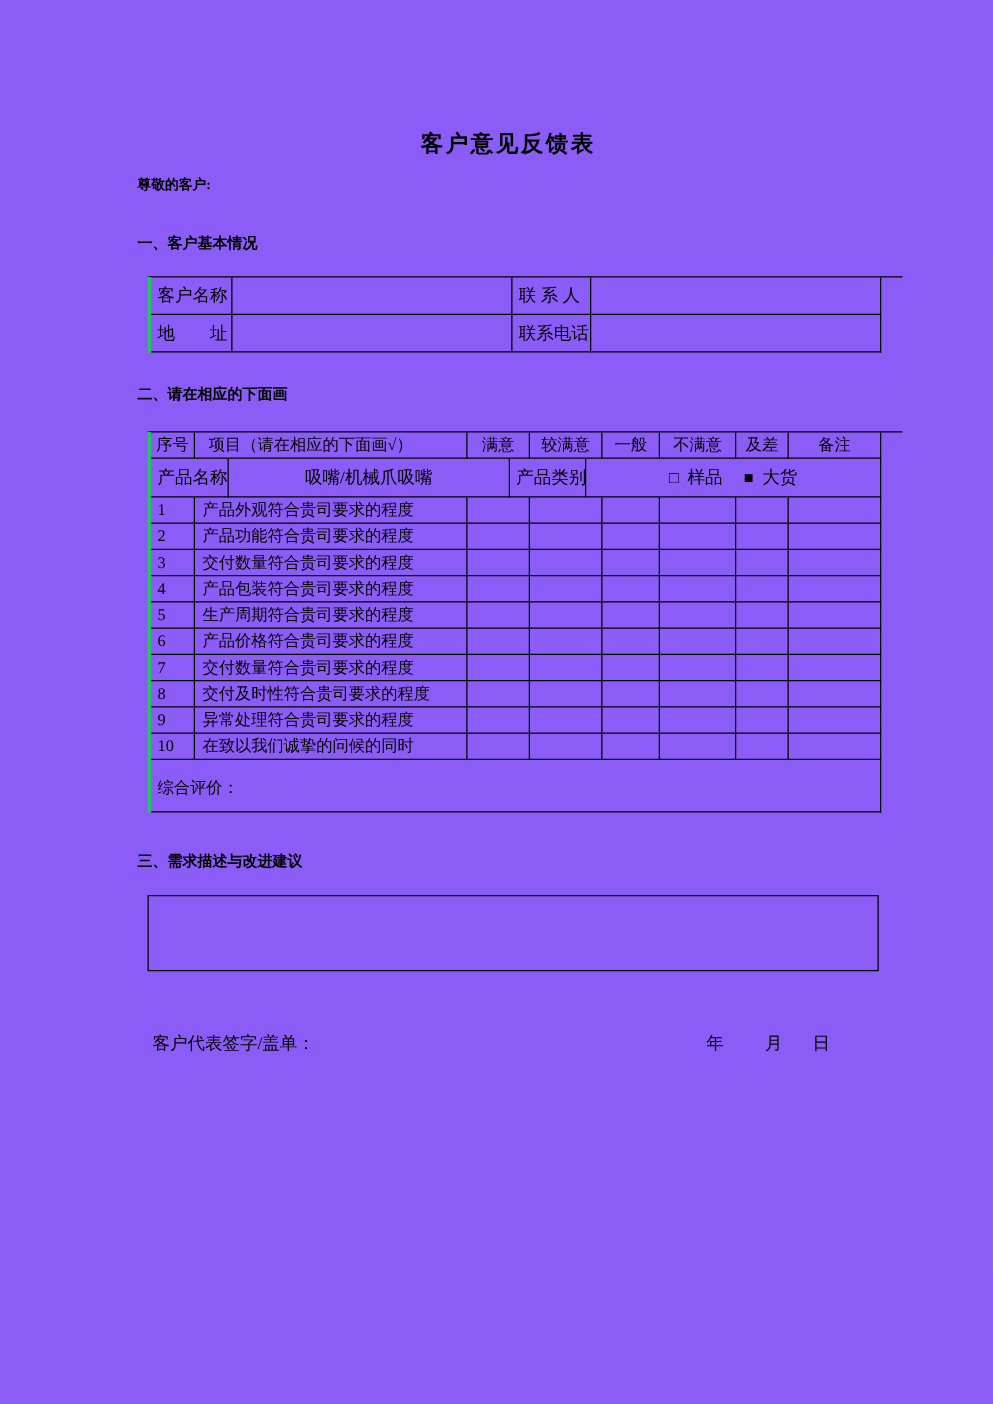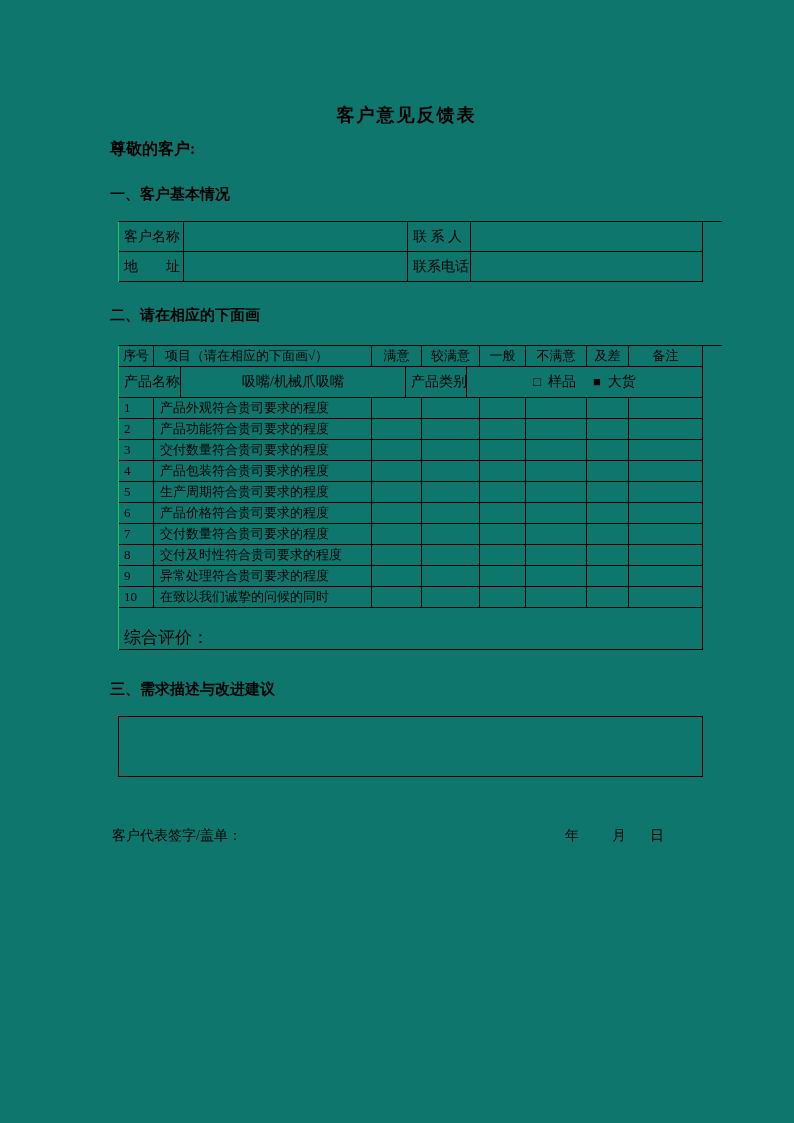--- a/index.html
+++ b/index.html
@@ -1,30 +1,30 @@
 <!DOCTYPE html>
 <html><head>
 <meta charset="utf-8">
 <style>
   html,body { margin:0; padding:0; background:#888; }
   .page {
-    width:794px; height:1123px; background:#0f766e; color:#000;
+    width:794px; height:1123px; background:#8b5cf6; color:#000;
     font-family:"Liberation Serif","DejaVu Serif",serif;
     position:relative; box-sizing:border-box;
     padding:104px 91px 0 110px; margin:0 auto;
   }
   .title { text-align:center; font-weight:bold; font-size:18px; letter-spacing:2px; line-height:22px; }
-  .salutation { margin-top:13px; font-weight:bold; font-size:16px; line-height:19px; }
+  .salutation { margin-top:13px; font-weight:bold; font-size:11px; line-height:19px; }
   .intro { margin:17px 0 0 0; font-size:14px; line-height:21px; text-align:justify; text-indent:2em; }
-  .h { font-weight:bold; font-size:15px; line-height:19px; }
+  .h { font-weight:bold; font-size:12px; line-height:19px; }
   .h1 { margin-top:27px; }
   .h2 { margin-top:24px; }
   .h3 { margin-top:30px; }
 
-  .tbl { margin-left:8px; width:604px; border-top:1px solid #000; border-left:1px solid #22c55e; box-sizing:border-box; }
+  .tbl { margin-left:8px; width:604px; border-top:1px solid #000; border-left:3px solid #22c55e; box-sizing:border-box; }
   .tbl { margin-top:17px; }
   .t2 { margin-top:20px; }
   .tr { display:flex; }
   .td { box-sizing:border-box; border-right:1px solid #000; border-bottom:1px solid #000;
         display:flex; align-items:center; font-size:14px; overflow:hidden; white-space:pre; }
   .lbl { padding-left:5px; }
   .center { justify-content:center; }
 
   
   .t1 .td { height:30px; }
@@ -38,26 +38,26 @@
 
   
   .hdr .td, .dr .td { height:21px; font-size:13px; }
   .hdr .td { justify-content:center; }
   .hdr .k2 { justify-content:flex-start; padding-left:11px; }
   .k1{width:35px;} .k2{width:218px;} .k3{width:50px;} .k4{width:58px;}
   .k5{width:46px;} .k6{width:61px;} .k7{width:42px;} .k8{width:74px;}
   .dr .k1 { justify-content:flex-start; padding-left:5px; }
   .dr .k2 { padding-left:6px; }
 
-  .sumrow .td { height:42px; width:584px; font-size:17px; align-items:flex-end; padding:3px 0 0 5px; }
+  .sumrow .td { height:42px; width:584px; font-size:13px; align-items:center; padding:3px 0 0 5px; }
 
   .sugbox { margin:17px 0 0 8px; width:585px; height:61px; border:1px solid #000; box-sizing:border-box; }
 
   .footer { margin-top:49px; position:relative; font-size:14px; height:20px; line-height:20px; }
-  .sig { position:absolute; left:2px; top:0; }
+  .sig { position:absolute; left:12px; top:0; }
   .du { position:absolute; top:0; }
   .du1 { left:455px; } .du2 { left:502px; } .du3 { left:540px; }
 </style>
 </head>
 <body>
 
 <div class="page">
 
   <div class="title">客户意见反馈表</div>
 

